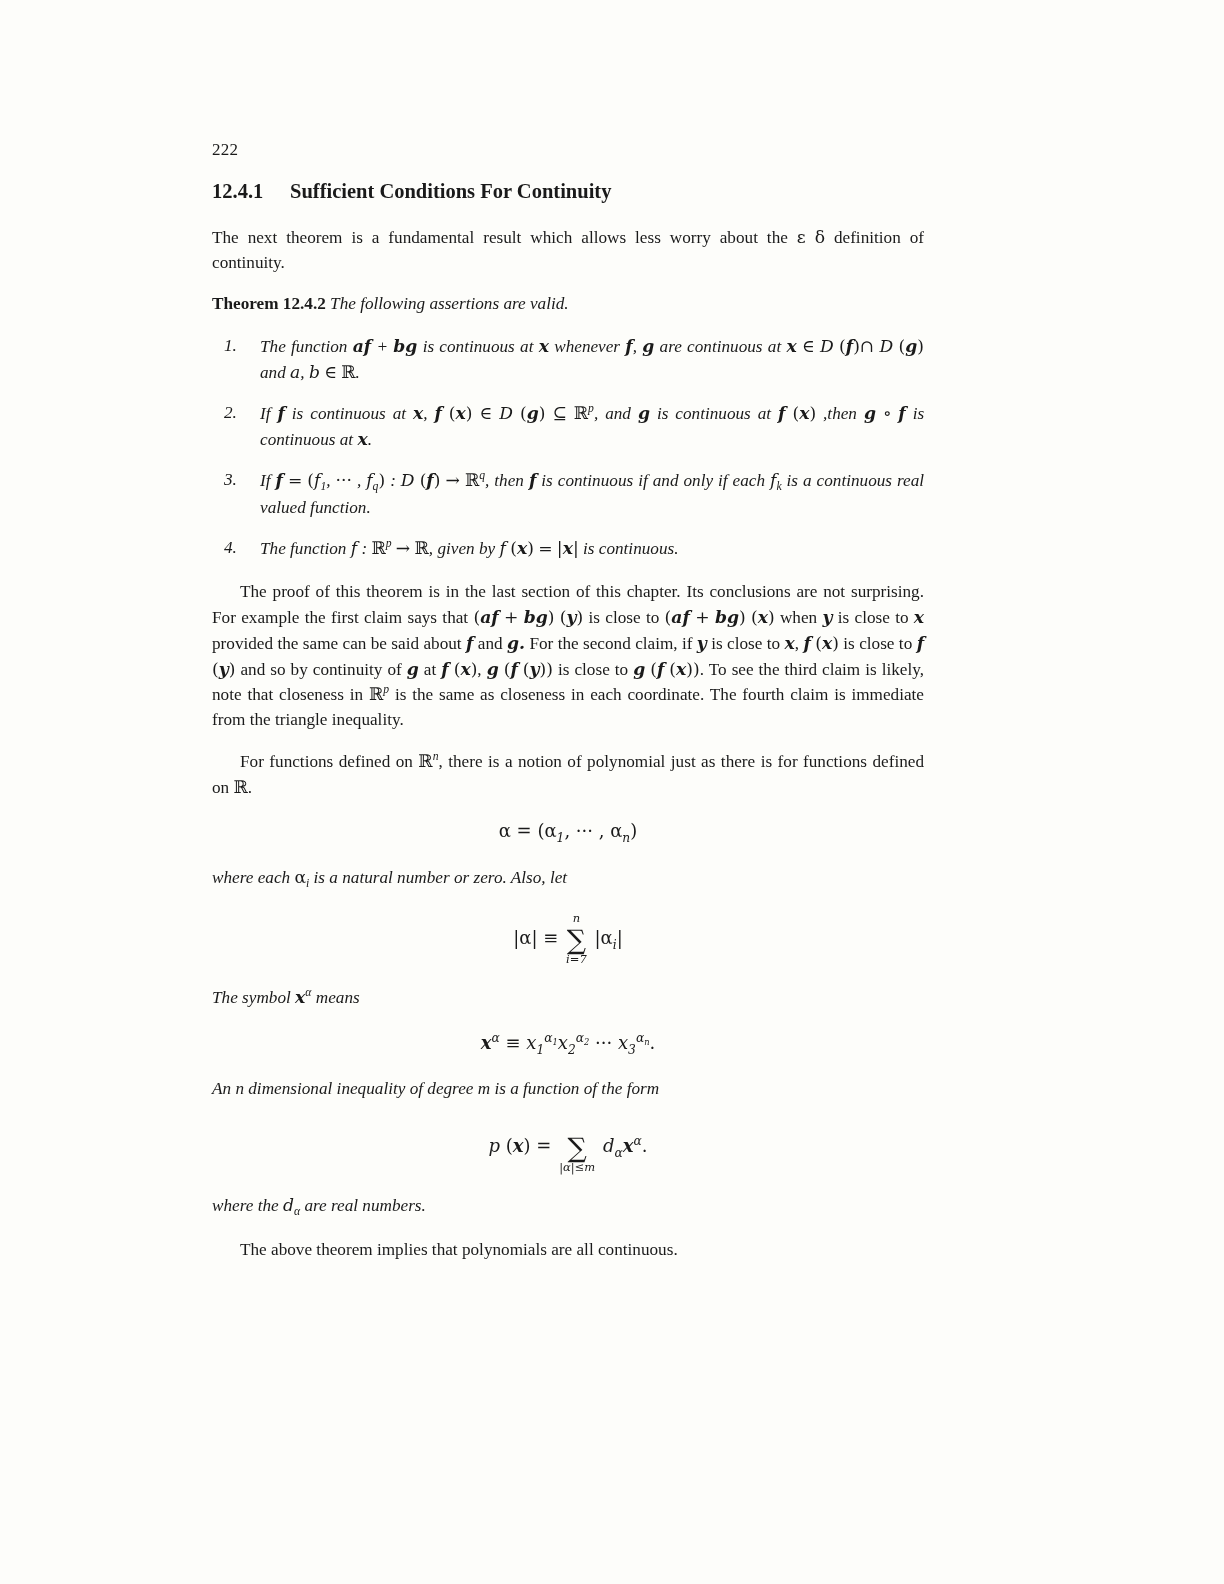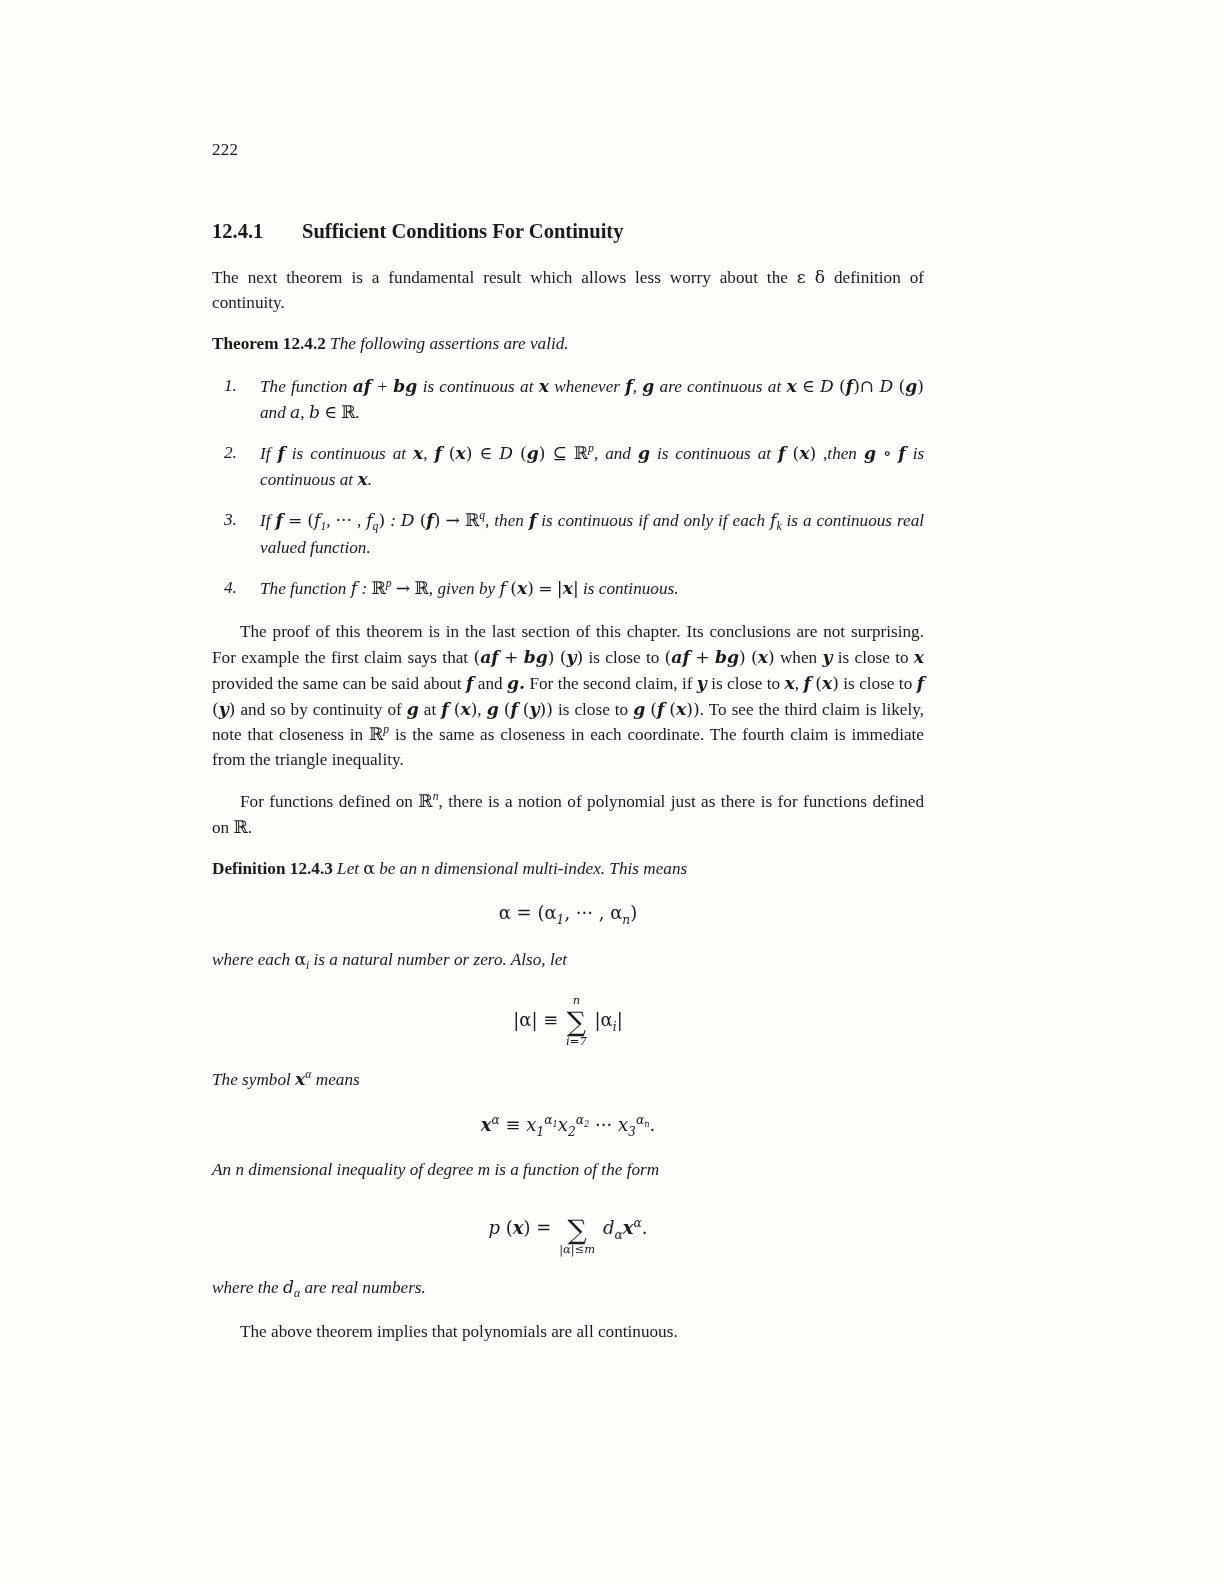--- a/index.html
+++ b/index.html
@@ -27,40 +27,40 @@
     left: 212px;
     top: 140px;
     width: 712px;
   }
   
   .runhead {
     display: flex;
     align-items: flex-end;
     font-size: 16.5px;
     letter-spacing: 0.2px;
-    margin-bottom: 60px;
+    margin-bottom: 20px;
   }
   .runhead .folio {
     width: 200px;
     font-size: 17px;
   }
   .runhead .chaptertitle {
     flex: 1;
     text-align: left;
     font-variant: small-caps;
     font-size: 17px;
     letter-spacing: 0.3px;
   }
   
   .section-head {
     font-weight: bold;
     font-size: 20.5px;
     margin: 0 0 22px 0;
     display: flex;
-    gap: 22px;
+    gap: 10px;
   }
   .section-head .num { width: 68px; }
 
   
   p.body {
     font-size: 17.2px;
     line-height: 1.44;
     text-align: justify;
     margin: 16px 0 16px 0;
   }
@@ -173,24 +173,20 @@
       if <span class="mb">y</span> is close to <span class="mb">x</span>, <span class="mb">f</span> <span class="mr">(</span><span class="mb">x</span><span class="mr">)</span> is close to <span class="mb">f</span> <span class="mr">(</span><span class="mb">y</span><span class="mr">)</span> and so by continuity of <span class="mb">g</span> at <span class="mb">f</span> <span class="mr">(</span><span class="mb">x</span><span class="mr">)</span>, <span class="mb">g</span> <span class="mr">(</span><span class="mb">f</span> <span class="mr">(</span><span class="mb">y</span><span class="mr">))</span> is
       close to <span class="mb">g</span> <span class="mr">(</span><span class="mb">f</span> <span class="mr">(</span><span class="mb">x</span><span class="mr">))</span>. To see the third claim is likely, note that closeness in <span class="bb">ℝ</span><sup>p</sup> is the same as
       closeness in each coordinate. The fourth claim is immediate from the triangle inequality.
     </p>
 
     <p class="body indent">
       For functions defined on <span class="bb">ℝ</span><sup>n</sup>, there is a notion of polynomial just as there is for functions
       defined on <span class="bb">ℝ</span>.
     </p>
 
-    <p class="body">
-      <span class="def-head">Definition 12.4.3</span>
-      <span class="it">Let <span class="mr">α</span> be an n dimensional multi-index. This means</span>
-    </p>
 
     <div class="display">
       <span class="eq"><span class="mr">α</span> = <span class="mr">(</span><span class="mr">α</span><sub>1</sub>, ··· , <span class="mr">α</span><sub>n</sub><span class="mr">)</span></span>
     </div>
 
     <p class="body">
       <span class="it">where each <span class="mr">α</span><sub>i</sub> is a natural number or zero. Also, let</span>
     </p>
 
     <div class="display">

